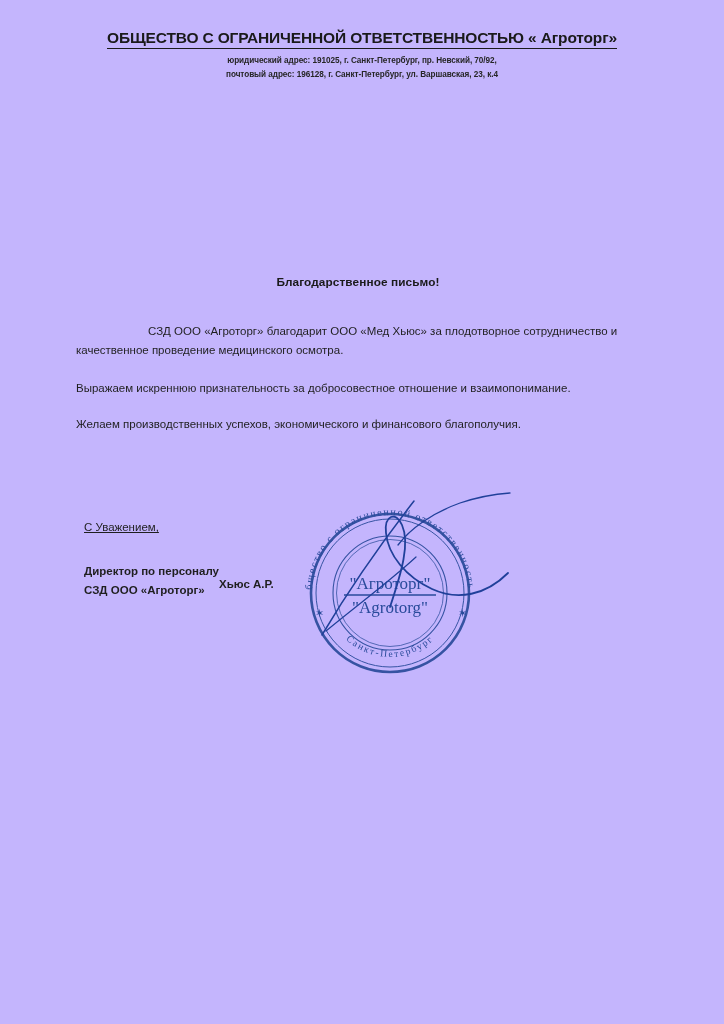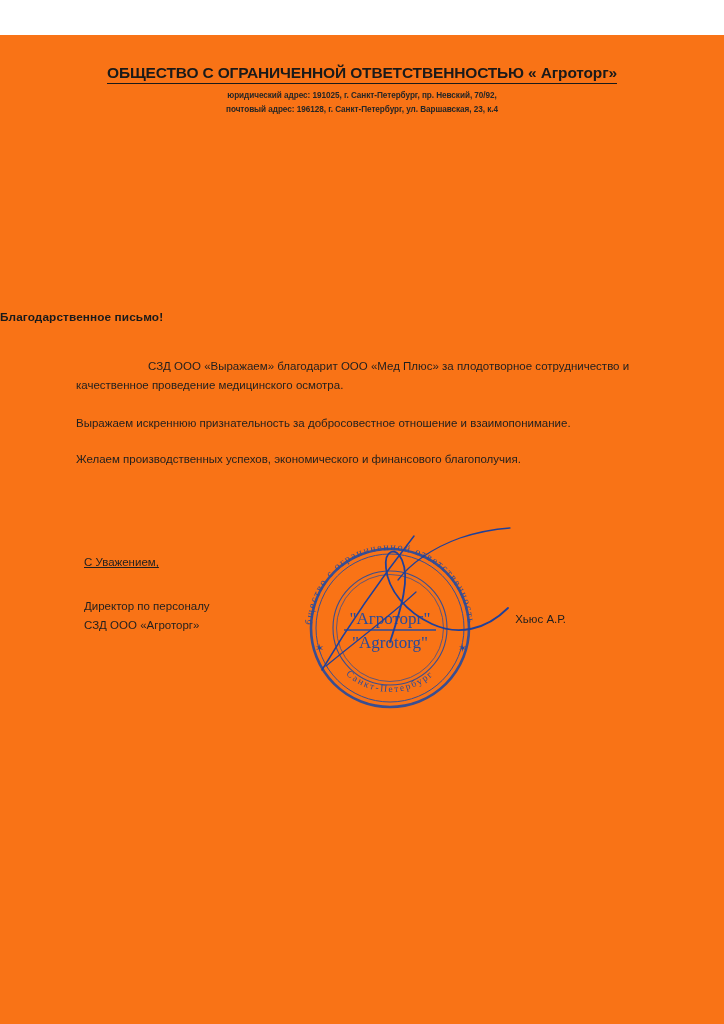--- a/index.html
+++ b/index.html
@@ -14,22 +14,21 @@
     position: relative;
     overflow: hidden;
     font-family: "Liberation Sans", "DejaVu Sans", sans-serif;
     color: #1c1c1c;
     -webkit-font-smoothing: antialiased;
   }
 
   .page {
     position: absolute;
     inset: 0;
-    background: #f97316;
-    margin-top: 35px;
+    background: #c4b5fd;
   }
 
   
   .letterhead {
     position: absolute;
     top: 28px;
     left: 0;
     right: 0;
     text-align: center;
   }
@@ -78,20 +77,21 @@
     text-align: right;
     white-space: pre;
   }
 
   
   .letter-heading {
     position: absolute;
     top: 275px;
     left: 0;
     right: 8px;
+    text-align: center;
     font-size: 11.8px;
     font-weight: bold;
     color: #1a1a1a;
     letter-spacing: 0.1px;
   }
 
   
   .body-text {
     position: absolute;
     top: 322px;
@@ -122,21 +122,21 @@
   .regards {
     font-size: 11.5px;
     color: #1f1f1f;
     line-height: 1.6;
     text-decoration: underline;
   }
   .sign-row {
     margin-top: 26px;
     display: flex;
     align-items: flex-start;
-    justify-content: space-between;
+    font-weight: bold;
   }
   .sign-title {
     font-size: 11.5px;
     line-height: 1.62;
     color: #1f1f1f;
     white-space: pre-line;
   }
   .signer-name {
     font-size: 11.5px;
     color: #1f1f1f;
@@ -170,21 +170,21 @@
     <div class="addr-line">юридический адрес: 191025, г. Санкт-Петербург, пр. Невский, 70/92,</div>
     <div class="addr-line second">почтовый адрес: 196128, г. Санкт-Петербург, ул. Варшавская, 23, к.4</div>
   </div>
 
   <div class="meta-row">
   </div>
 
   <div class="letter-heading">Благодарственное письмо!</div>
 
   <div class="body-text">
-    <p class="para lead">СЗД ООО «Выражаем»  благодарит ООО «Мед Плюс» за плодотворное сотрудничество и качественное проведение медицинского осмотра.</p>
+    <p class="para lead">СЗД ООО «Агроторг»  благодарит ООО «Мед Хьюс» за плодотворное сотрудничество и качественное проведение медицинского осмотра.</p>
     <p class="para spaced">Выражаем искреннюю признательность за добросовестное отношение и взаимопонимание.</p>
     <p class="para spaced">Желаем производственных успехов, экономического и финансового благополучия.</p>
   </div>
 
   <div class="sign-area">
     <div class="regards">С Уважением,</div>
     <div class="sign-row">
       <div class="sign-title">Директор по персоналу
 СЗД ООО «Агроторг»</div>
       <div class="signer-name">Хьюс А.Р.</div>

